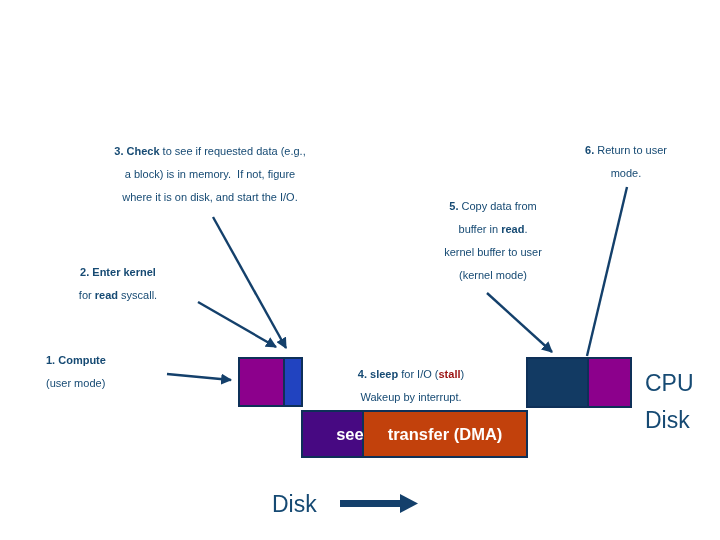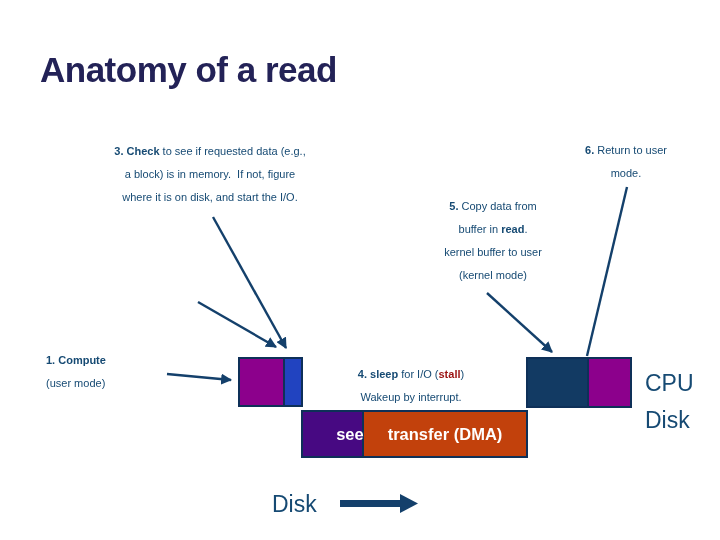--- a/index.html
+++ b/index.html
@@ -43,40 +43,43 @@
   .disk-label{left:645px;top:407px;}
   .time-label{left:272px;top:491px;}
 
   .arrows{position:absolute;left:0;top:0;width:720px;height:540px;z-index:3;pointer-events:none;}
 </style>
 </head>
 <body>
 
 <div class="slide">
 
-  <h1 class="title">Anatomy of a read</h1>
 
   <div class="txt step3 center">
     <div><b>3. Check</b><span> to see if requested data (e.g.,</span></div>
     <div class="keep-space">a block) is in memory.  If not, figure</div>
     <div>where it is on disk, and start the I/O.</div>
   </div>
 
   <div class="txt step6 center">
     <div><b>6.</b><span> Return to user</span></div>
     <div>mode.</div>
   </div>
 
   <div class="txt step5 center">
     <div><b>5.</b><span> Copy data from</span></div>
     <div><span>buffer in </span><b>read</b><span>.</span></div>
     <div>kernel buffer to user</div>
     <div>(kernel mode)</div>
   </div>
 
+  <div class="txt step2 center">
+    <div><b>2. Enter kernel</b></div>
+    <div><span>for </span><b>read</b><span> syscall.</span></div>
+  </div>
 
   <div class="txt step1">
     <div><b>1. Compute</b></div>
     <div>(user mode)</div>
   </div>
 
   <div class="txt step4 center">
     <div><b>4. sleep</b><span> for I/O (</span><span class="stall">stall</span><span>)</span></div>
     <div>Wakeup by interrupt.</div>
   </div>

